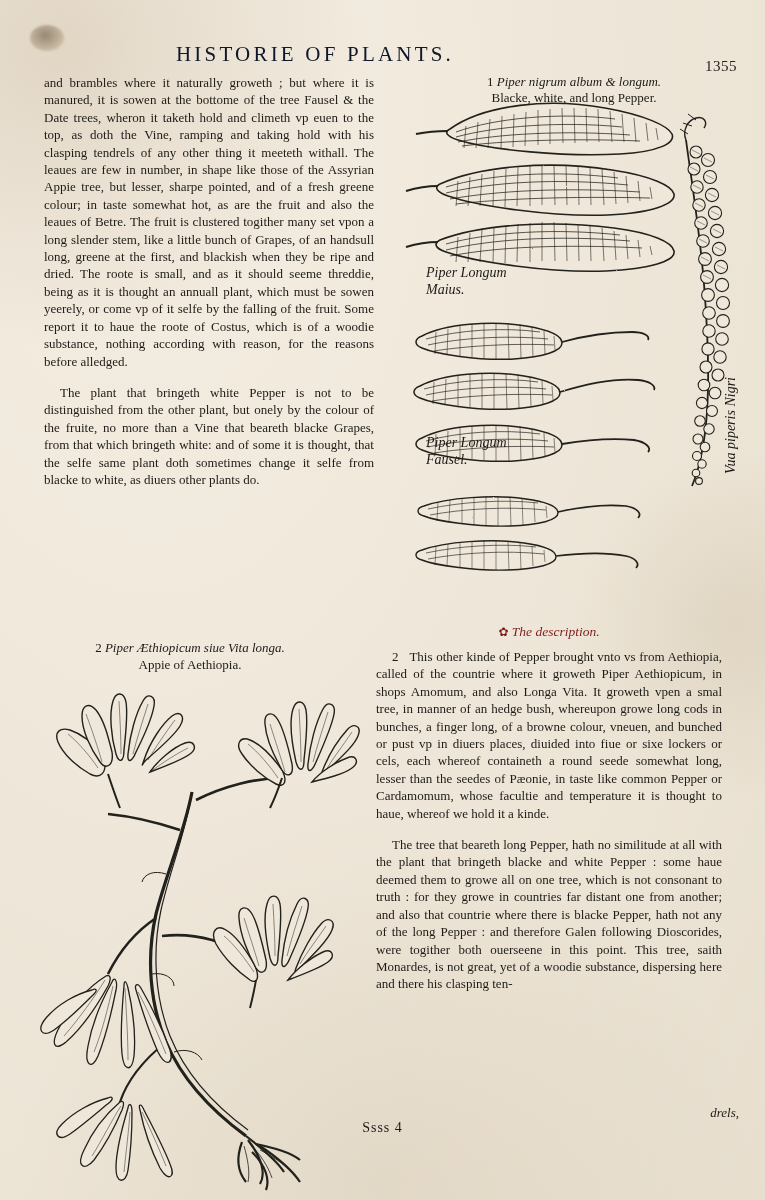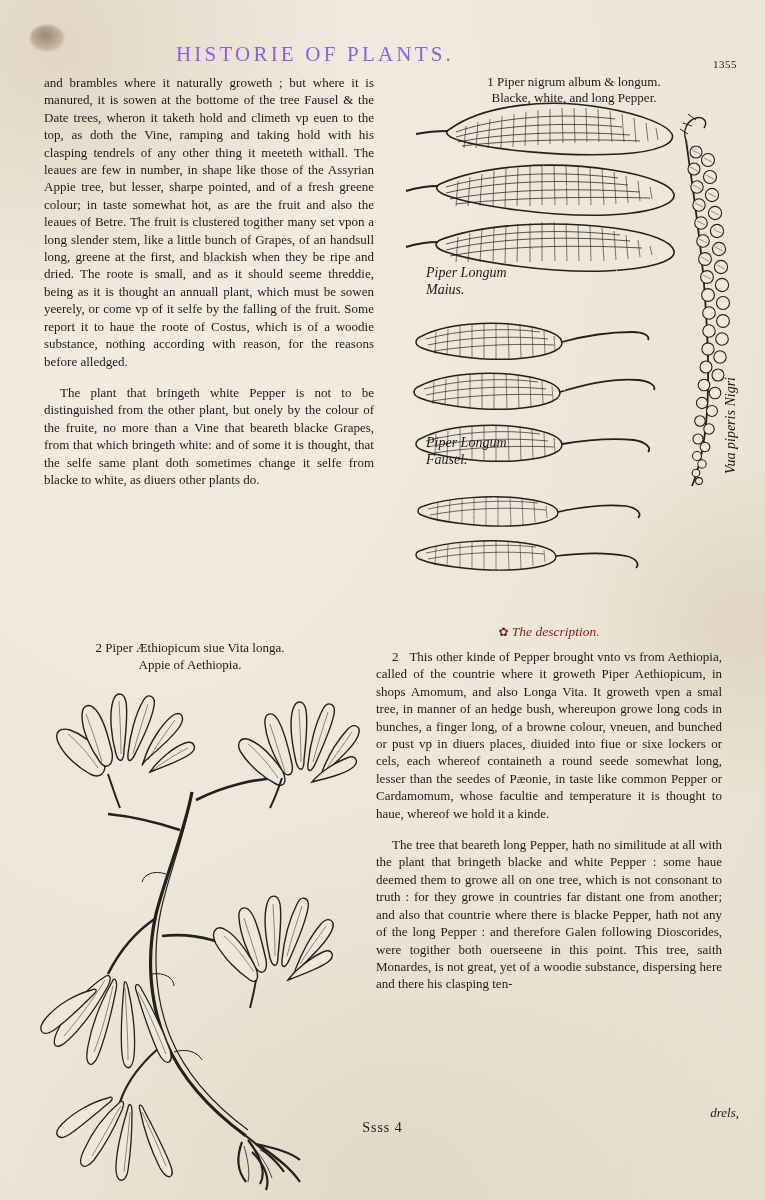--- a/index.html
+++ b/index.html
@@ -47,29 +47,29 @@
 
   
   .running-head {
     position: absolute;
     top: 42px;
     left: 0;
     width: 630px;
     text-align: center;
     font-size: 21px;
     letter-spacing: 3.2px;
-    color: #8b5cf6;
+    color: #0f172a;
     font-family: "Liberation Serif", serif;
     font-weight: 400;
   }
   .page-number {
     position: absolute;
     top: 58px;
     right: 28px;
-    font-size: 11px;
+    font-size: 15px;
     color: #23211d;
     letter-spacing: 0.5px;
   }
 
   
   .col {
     position: absolute;
     color: #1d1b17;
     font-size: 13px;
     line-height: 17.4px;
@@ -96,21 +96,21 @@
     position: absolute;
     left: 14px;
     top: 0;
     width: 320px;
     text-align: center;
     font-size: 13px;
     line-height: 16px;
     color: #1d1b17;
   }
   .fig-num { font-style: normal; }
-  .fig-latin { }
+  .fig-latin { font-style: italic; }
 
   
   .fig2 {
     position: absolute;
     left: 16px;
     top: 640px;
     width: 348px;
     height: 560px;
   }
   .fig2-caption {

